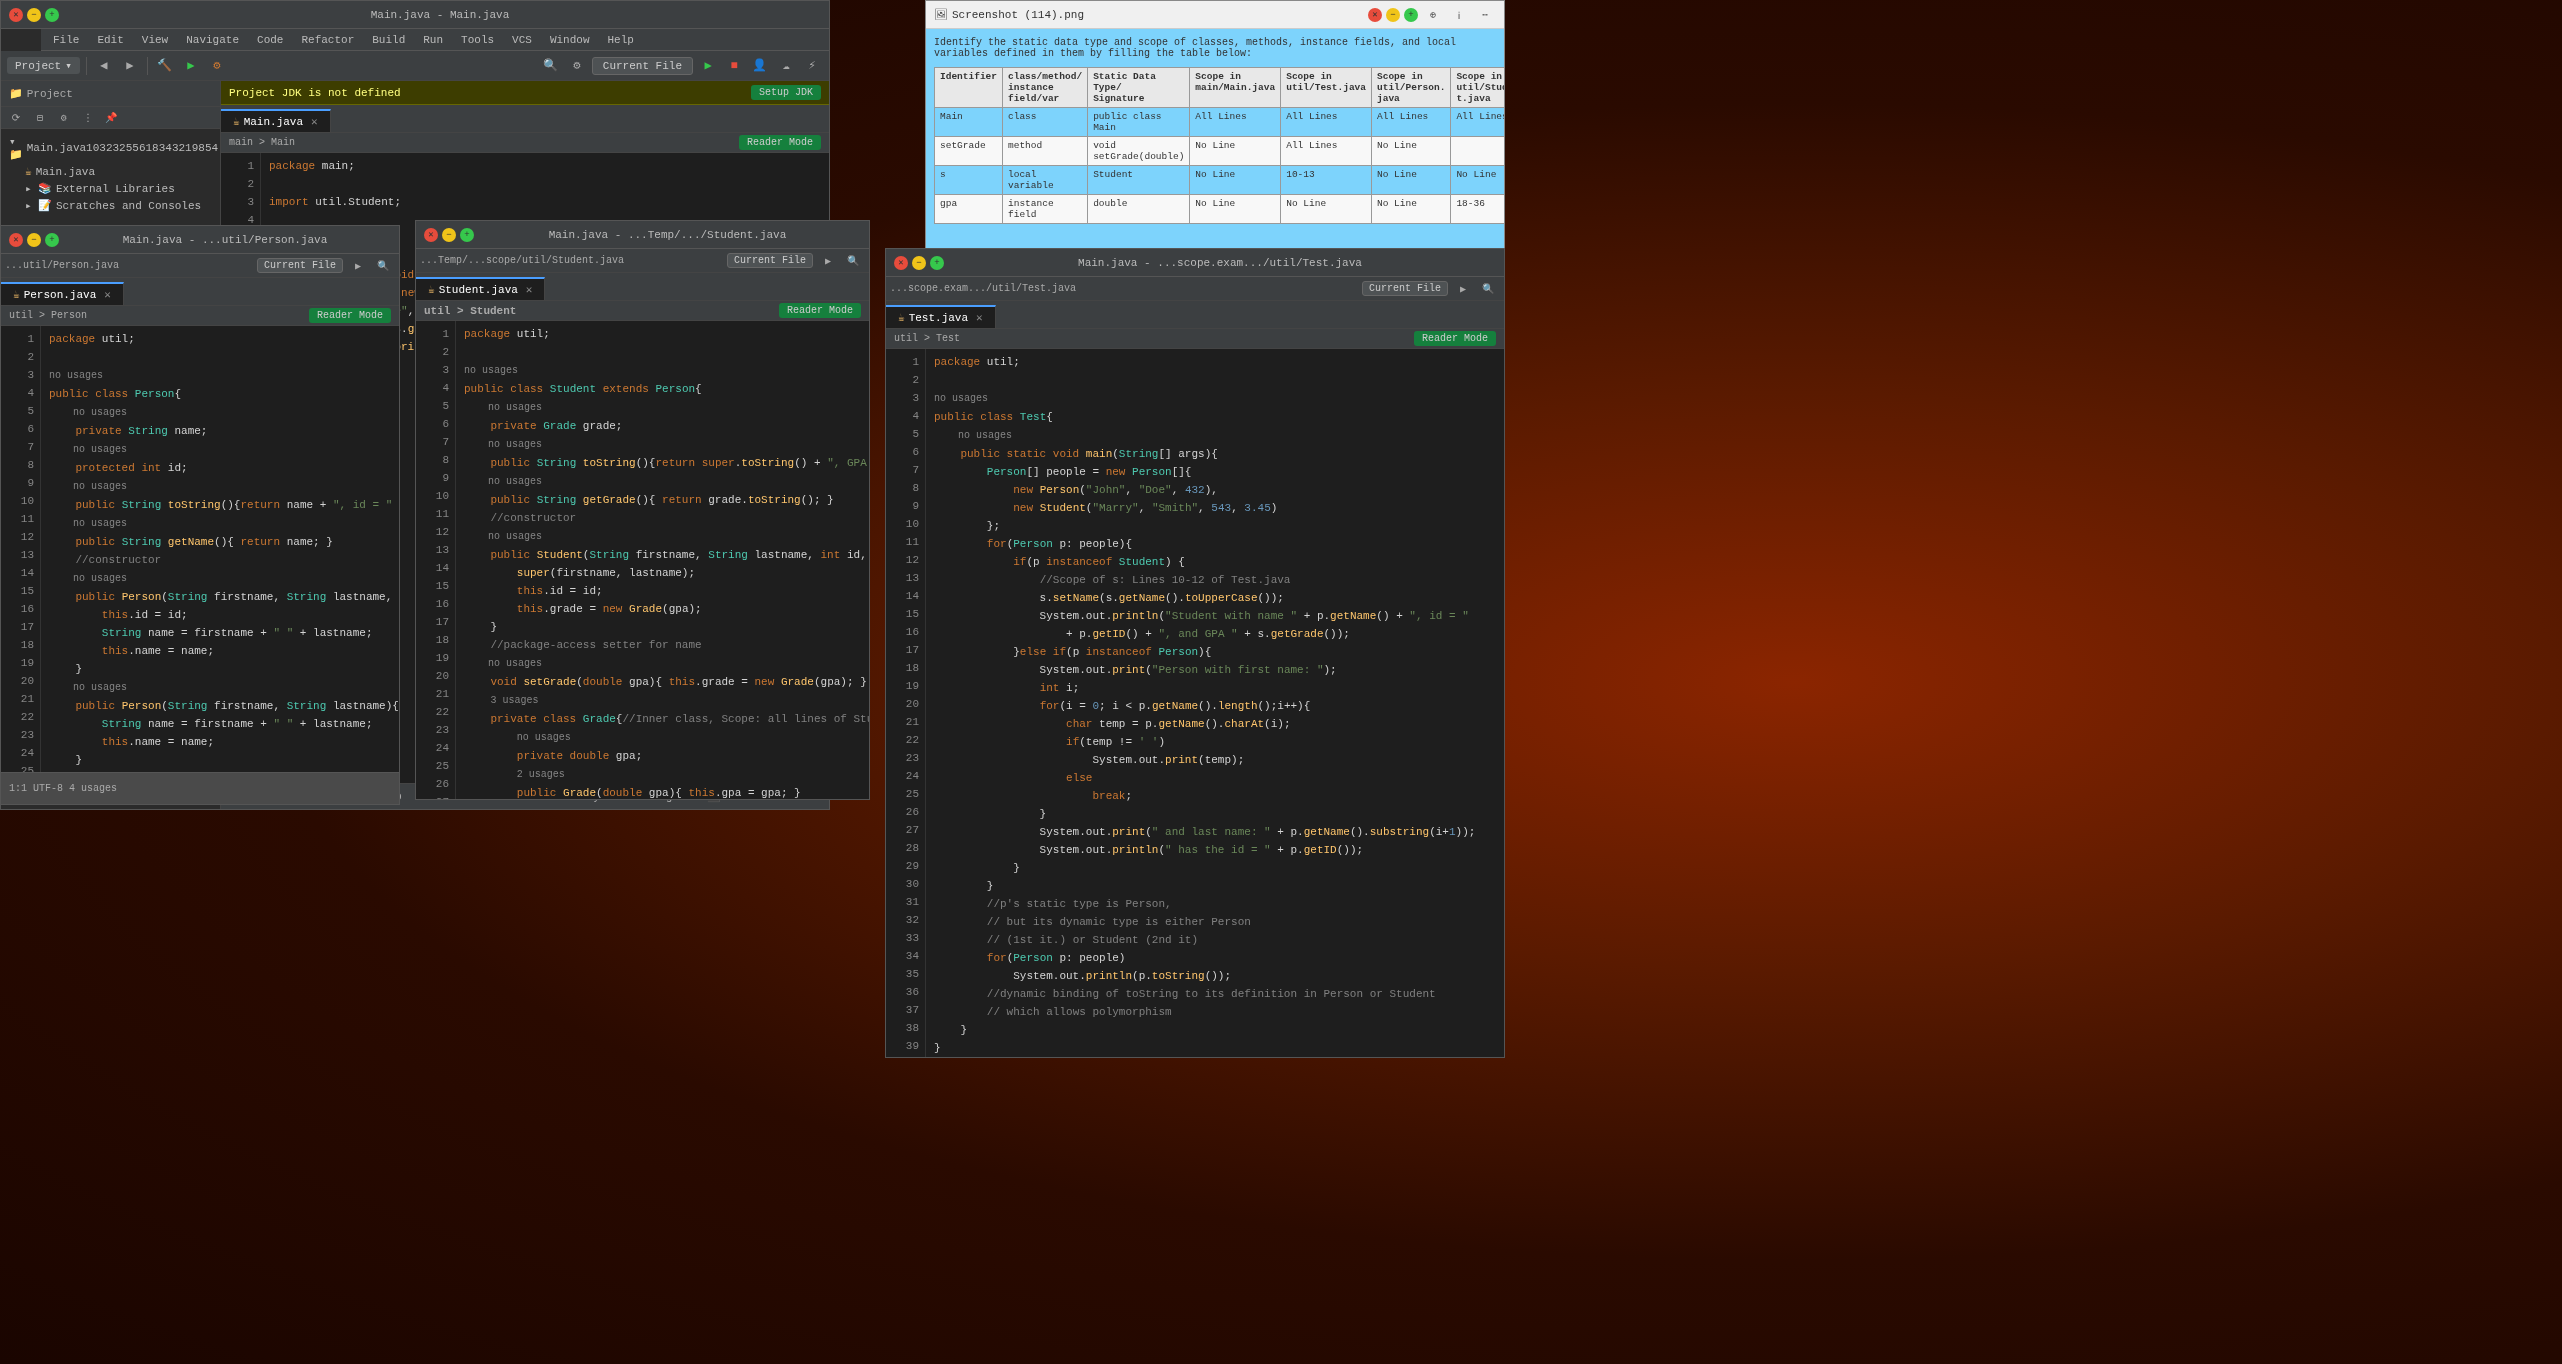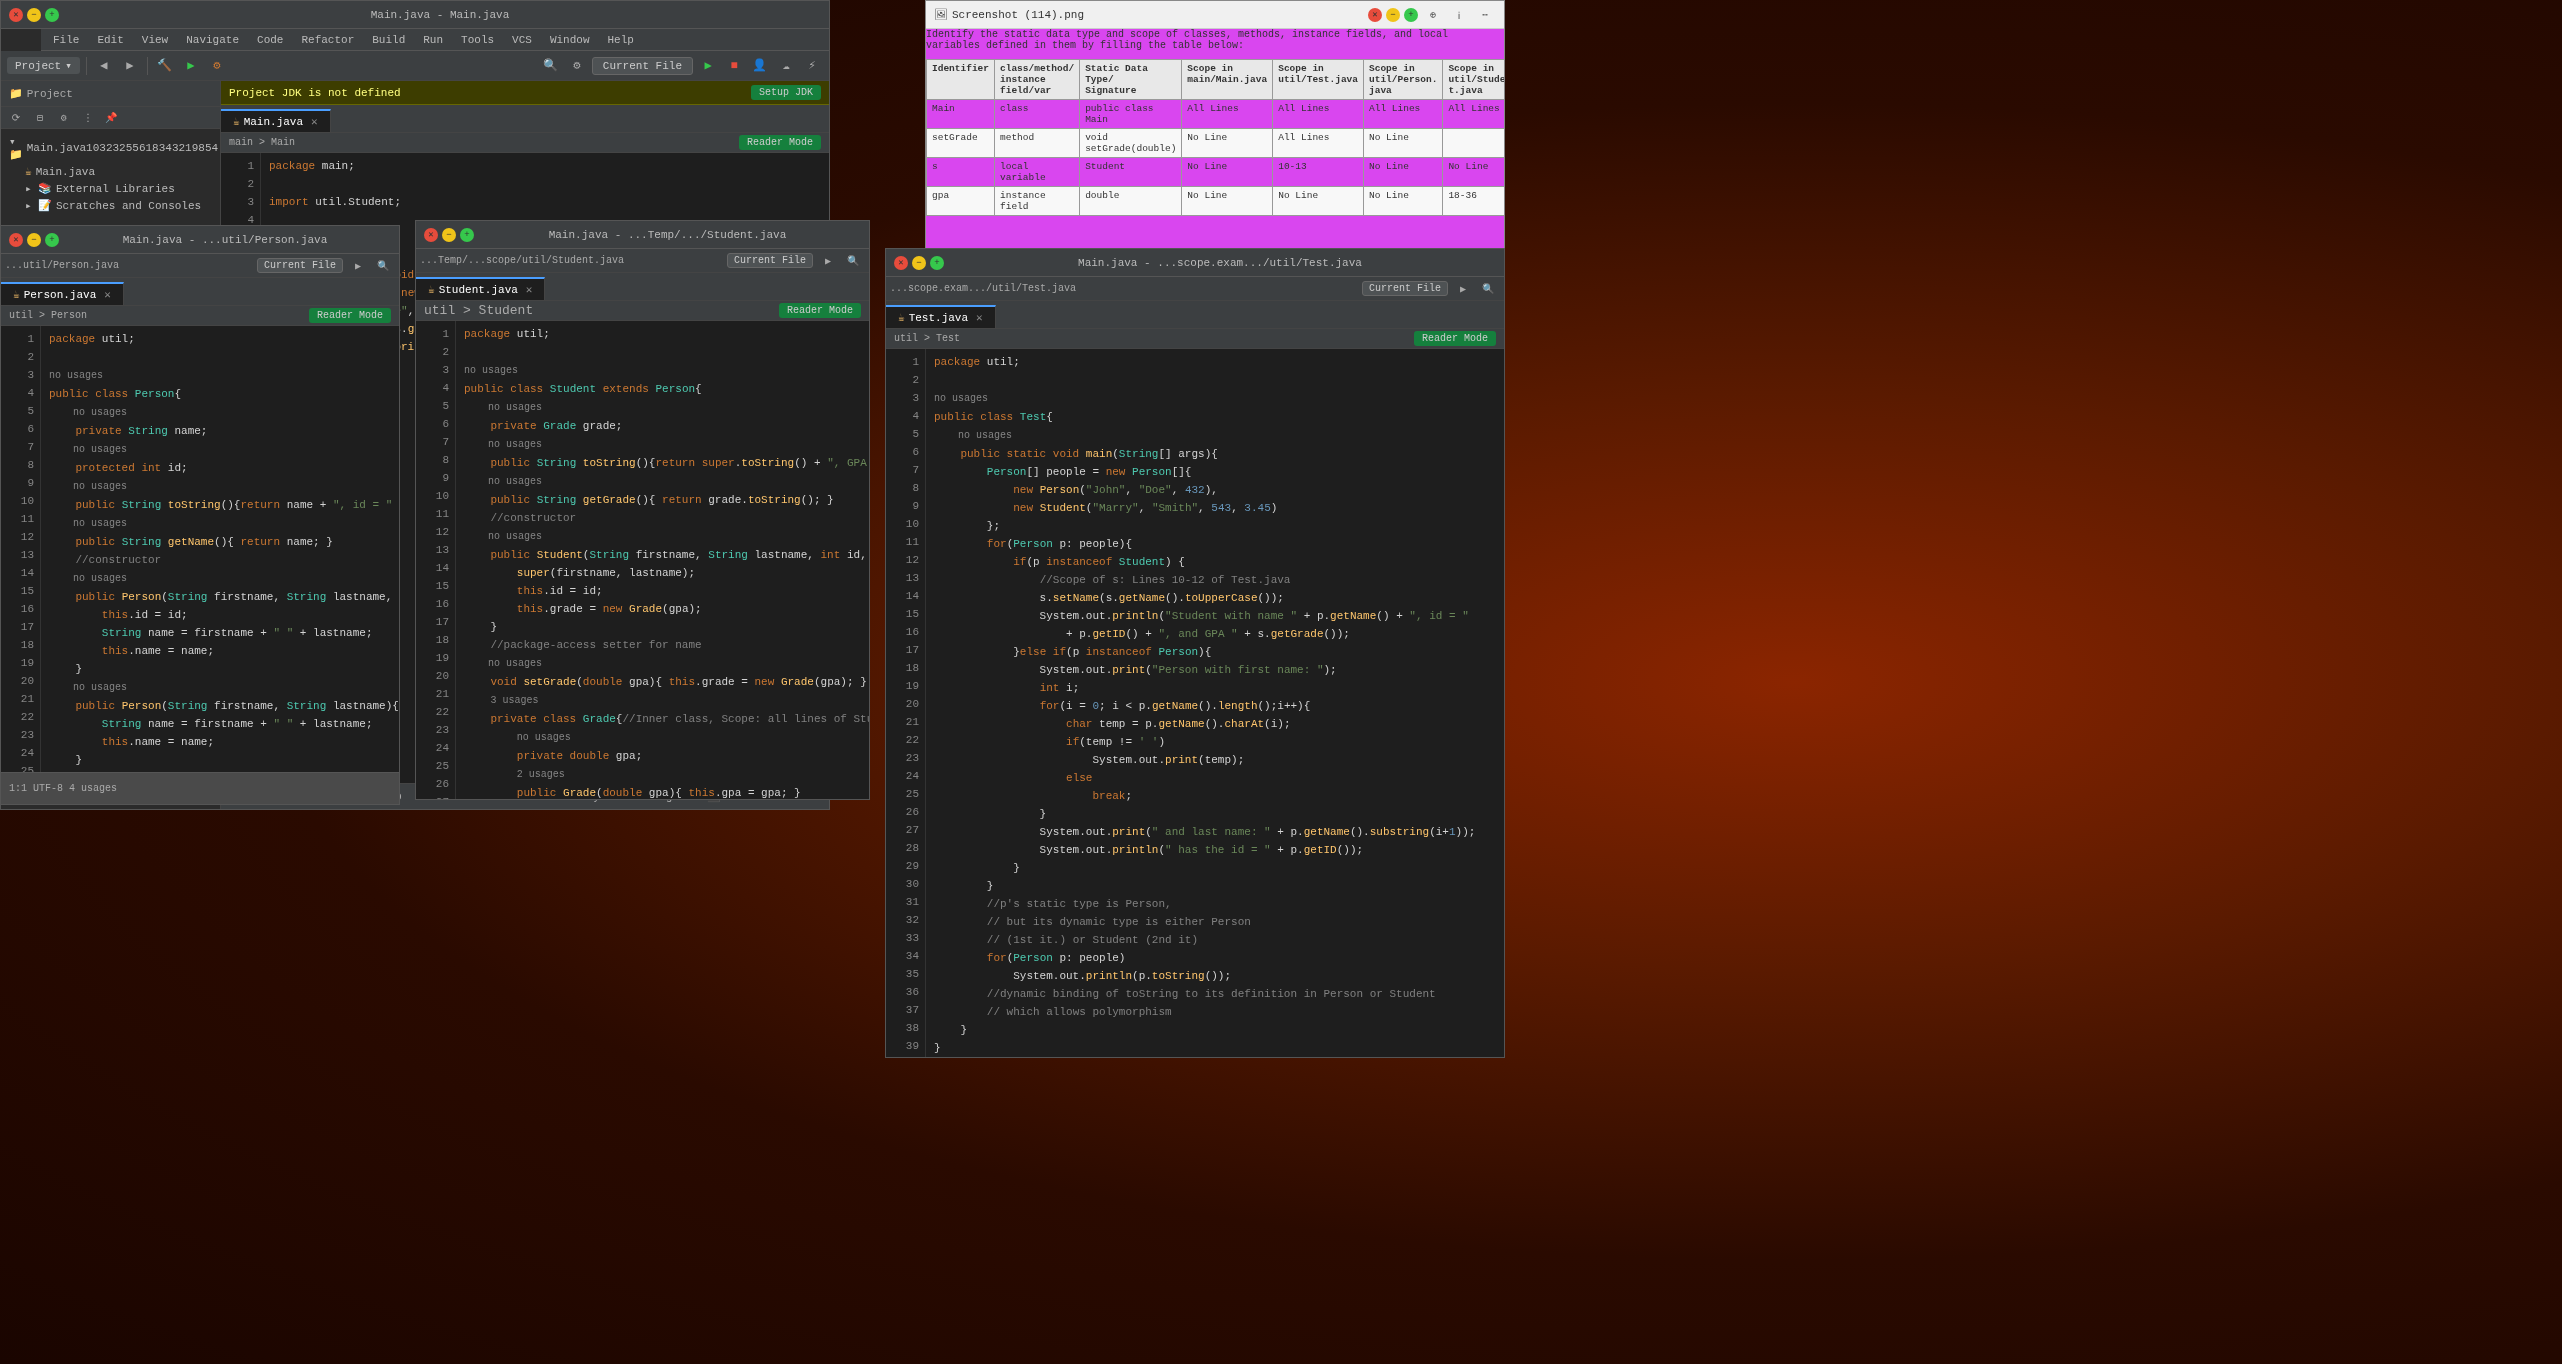--- a/index.html
+++ b/index.html
@@ -352,23 +352,23 @@
       border-bottom: 1px solid #ccc;
       display: flex;
       align-items: center;
       padding: 0 8px;
       gap: 4px;
       font-size: 11px;
       color: #333;
     }
     .screenshot-content {
       flex: 1;
-      background: #d946ef;
+      background: #7dd3fc;
       overflow: auto;
-      padding: 0;
+      padding: 8px;
     }
 
     
     .info-table {
       width: 100%;
       border-collapse: collapse;
       font-size: 9.5px;
       color: #333;
     }
     .info-table th, .info-table td {
@@ -683,21 +683,21 @@
     <div class="toolbar-btn" style="font-size:10px;">🔍</div>
   </div>
   <div class="editor-tabs">
     <div class="editor-tab active">
       <span style="color:#ffc66d;">☕</span>
       <span>Student.java</span>
       <span style="color:#888;margin-left:4px;">✕</span>
     </div>
   </div>
   <div style="display:flex; align-items:center; background:#3c3f41; padding:2px 8px; border-bottom:1px solid #444; flex-shrink:0;">
-    <span style="font-size:13px; color:#aaa;">util &gt; Student</span>
+    <span style="font-size:11px; color:#aaa;font-weight:bold;">util &gt; Student</span>
     <span style="flex:1;"></span>
     <span class="reader-mode-btn">Reader Mode</span>
   </div>
   <div class="code-editor" style="flex:1;">
     <div class="line-numbers">
       <div>1</div>
         <div>2</div>
         <div>3</div>
         <div>4</div>
         <div>5</div>

